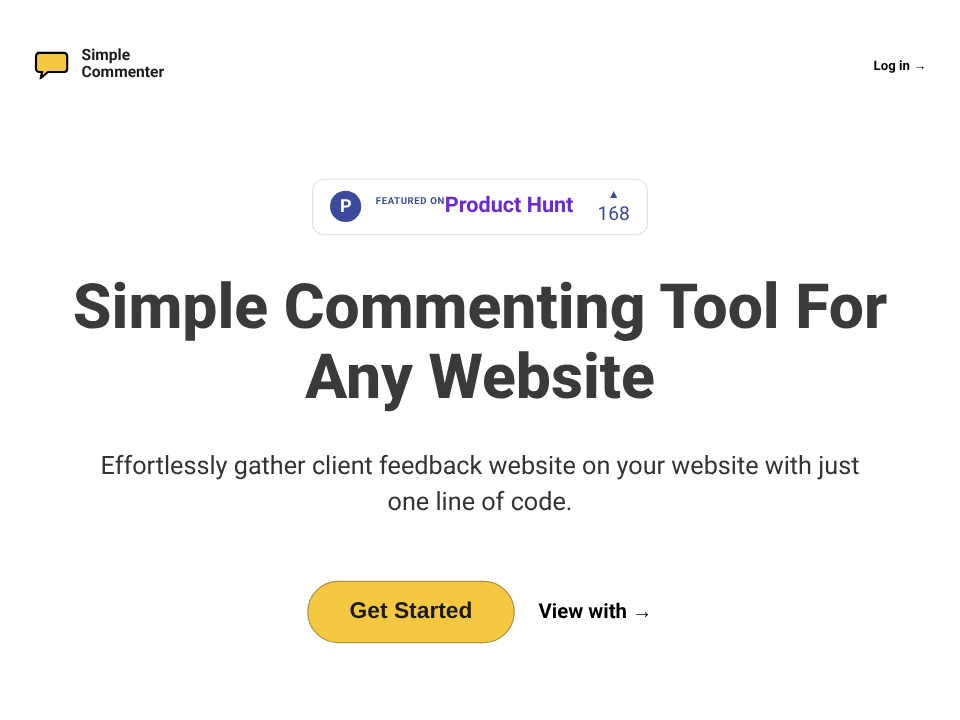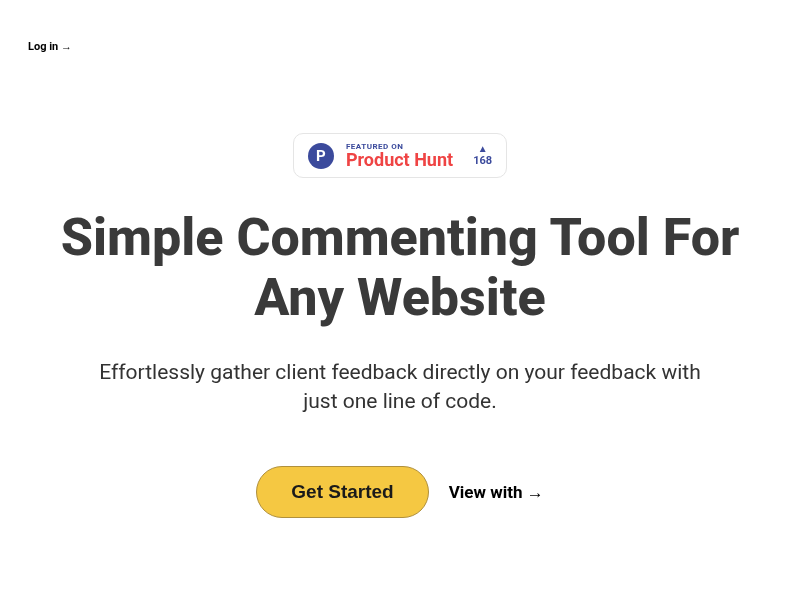--- a/index.html
+++ b/index.html
@@ -73,50 +73,50 @@
       border-radius: 50%;
       display: flex;
       align-items: center;
       justify-content: center;
       color: #fff;
       font-weight: 700;
       font-size: 15px;
     }
     .ph-text {
       display: flex;
-      flex-direction: column;
+      flex-direction: row;
       align-items: flex-start;
       justify-content: center;
     }
     .ph-featured {
       font-size: 8px;
       font-weight: 700;
       letter-spacing: 0.5px;
       color: #3b4a9c;
     }
     .ph-name {
       font-size: 18px;
       font-weight: 700;
-      color: #ef4444;
+      color: #6d28d9;
       line-height: 1;
     }
     .ph-votes {
       display: flex;
       flex-direction: column;
       align-items: center;
       margin-left: 8px;
     }
     .ph-arrow {
       font-size: 10px;
       color: #3b4a9c;
       line-height: 1;
     }
     .ph-count {
-      font-size: 11px;
-      font-weight: 700;
+      font-size: 16px;
+      font-weight: 400;
       color: #3b4a9c;
     }
     .hero-title {
       font-size: 52px;
       font-weight: 800;
       color: #3a3a3a;
       line-height: 1.15;
       margin-bottom: 30px;
     }
     .hero-subtitle {
@@ -146,36 +146,47 @@
       font-size: 17px;
       font-weight: 700;
       color: #000;
       cursor: pointer;
     }
   </style>
 </head>
 <body>
 
 <div class="header">
+  <div class="logo">
+    <div class="logo-icon">
+      <svg viewBox="0 0 30 24" width="30" height="24">
+        <path d="M3 2 L25 2 Q28 2 28 5 L28 15 Q28 18 25 18 L12 18 L6 23 L7 18 L5 18 Q2 18 2 15 L2 5 Q2 2 5 2 Z" fill="#f5c842" stroke="#000" stroke-width="1.8"></path>
+      </svg>
+    </div>
+    <div class="logo-text">
+      <span class="logo-text-top">Simple</span>
+      <span class="logo-text-bottom">Commenter</span>
+    </div>
+  </div>
   <a class="login-link">Log in →</a>
 </div>
 
 <div class="main">
   <div class="ph-badge">
     <div class="ph-icon">P</div>
     <div class="ph-text">
       <span class="ph-featured">FEATURED ON</span>
       <span class="ph-name">Product Hunt</span>
     </div>
     <div class="ph-votes">
       <span class="ph-arrow">▲</span>
       <span class="ph-count">168</span>
     </div>
   </div>
 
   <h1 class="hero-title">Simple Commenting Tool For Any Website</h1>
-  <p class="hero-subtitle">Effortlessly gather client feedback directly on your feedback with just one line of code.</p>
+  <p class="hero-subtitle">Effortlessly gather client feedback website on your website with just one line of code.</p>
 
   <div class="cta-row">
     <button class="btn-primary">Get Started</button>
     <a class="btn-secondary">View with →</a>
   </div>
 </div>
 
 </body></html>

